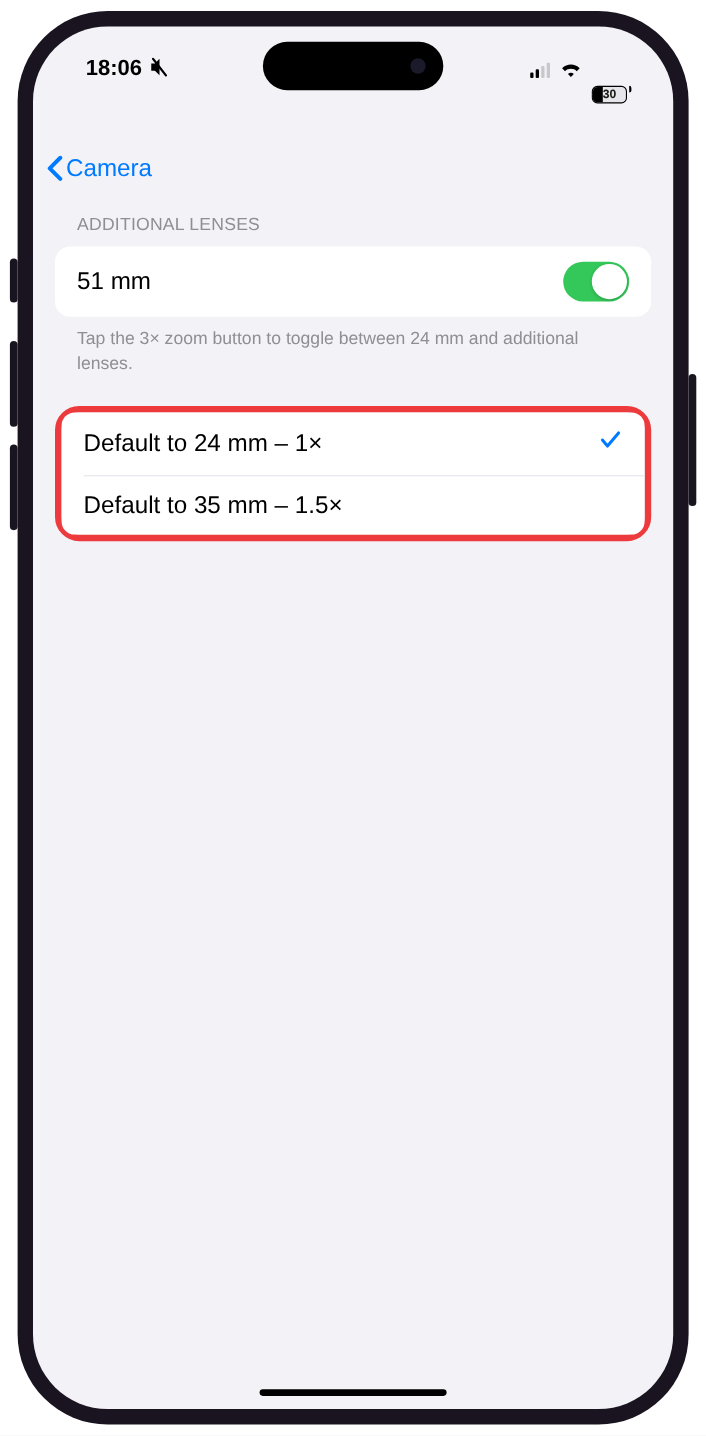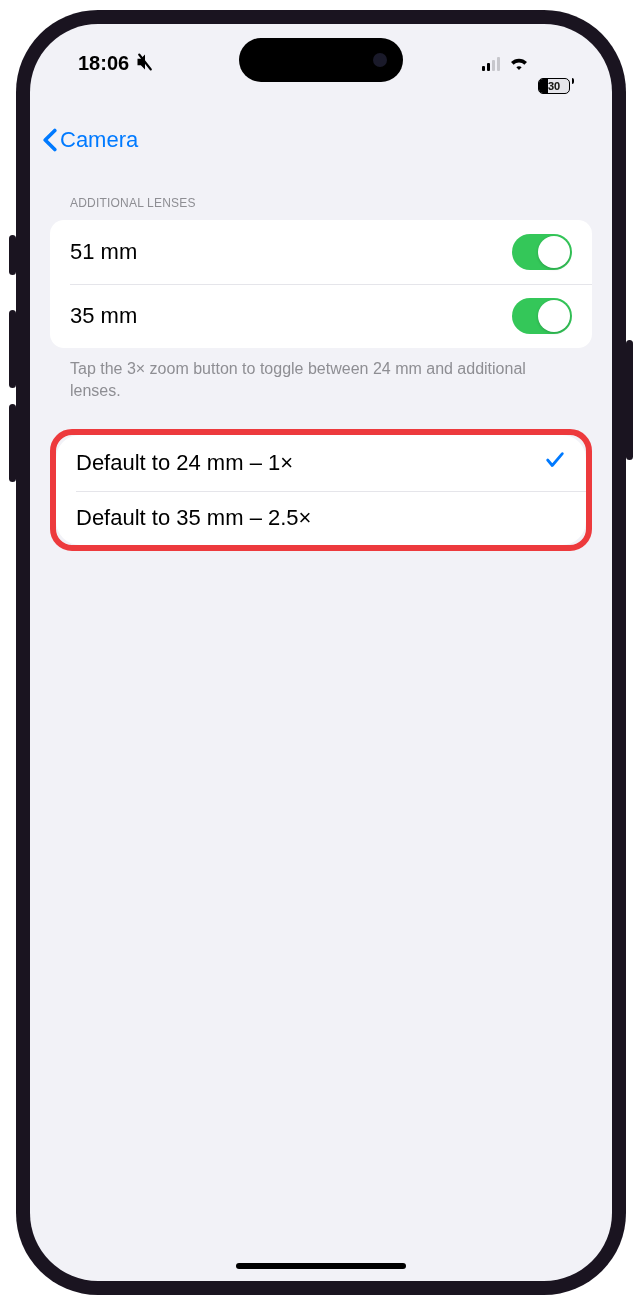--- a/index.html
+++ b/index.html
@@ -127,21 +127,21 @@
       background: #000;
       border-radius: 0 2px 2px 0;
     }
     .nav {
       position: absolute;
       top: 90px;
       left: 0;
       right: 0;
       height: 52px;
       display: flex;
-      align-items: center;
+      align-items: flex-end;
       padding: 0 12px;
     }
     .back {
       display: flex;
       align-items: center;
       color: #007aff;
       font-size: 22px;
       gap: 2px;
     }
     .back svg { stroke: #007aff; }
@@ -154,21 +154,21 @@
     }
     .content {
       position: absolute;
       top: 164px;
       left: 0;
       right: 0;
       bottom: 0;
       padding: 0 20px;
     }
     .section-header {
-      font-size: 12px;
+      font-size: 16px;
       color: #8e8e93;
       text-transform: uppercase;
       padding: 8px 20px 10px;
       letter-spacing: 0.2px;
     }
     .group {
       background: #fff;
       border-radius: 14px;
     }
     .row {
@@ -211,21 +211,21 @@
       color: #8e8e93;
       padding: 10px 20px 0;
       line-height: 1.4;
     }
     .highlight-box {
       border: 6px solid #ed3a3d;
       border-radius: 22px;
       padding: 0;
     }
     .highlight-box .group {
-      border-radius: 24px;
+      border-radius: 12px;
     }
     .checkmark {
       color: #007aff;
       font-size: 24px;
       font-weight: 600;
     }
     .home-indicator {
       position: absolute;
       bottom: 12px;
       left: 50%;
@@ -297,42 +297,38 @@
     </div>
 
     <div class="content">
 
       <div class="section-header">Additional Lenses</div>
       <div class="group">
         <div class="row">
           <span>51 mm</span>
           <div class="toggle"></div>
         </div>
-        <div class="row">
-          <span>35 mm</span>
-          <div class="toggle"></div>
-        </div>
       </div>
       <div class="footer-text">Tap the 3× zoom button to toggle between 24 mm and additional lenses.</div>
 
       <div style="height:26px"></div>
 
 
       <div class="highlight-box">
         <div class="group">
           <div class="row">
             <span>Default to 24 mm – 1×</span>
             <span class="checkmark">
               <svg width="22" height="22" viewBox="0 0 24 24" fill="none" stroke="#007aff" stroke-width="3" stroke-linecap="round" stroke-linejoin="round">
                   <polyline points="4,12 9,18 20,5"></polyline>
                 </svg>
             </span>
           </div>
           <div class="row">
-            <span>Default to 35 mm – 2.5×</span>
+            <span>Default to 35 mm – 1.5×</span>
           </div>
         </div>
       </div>
 
     </div>
 
     <div class="home-indicator"></div>
   </div>
 </div>
 

